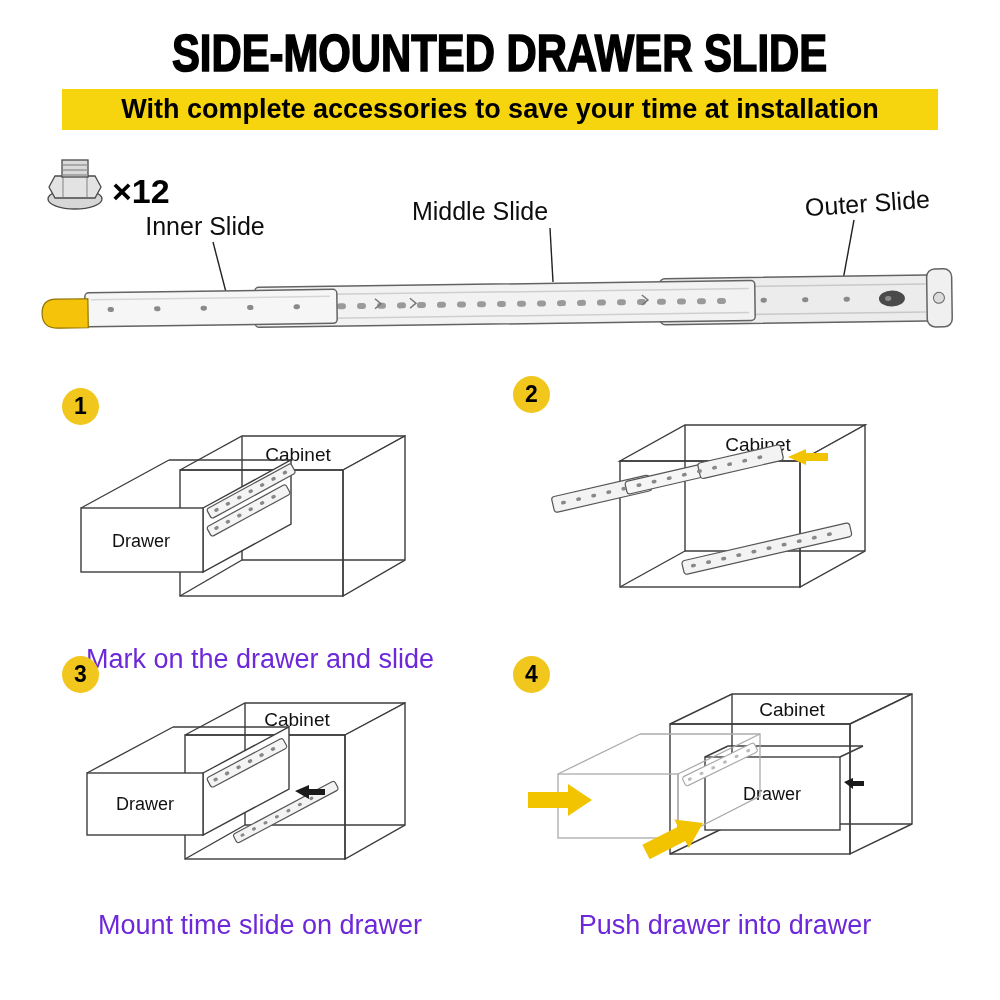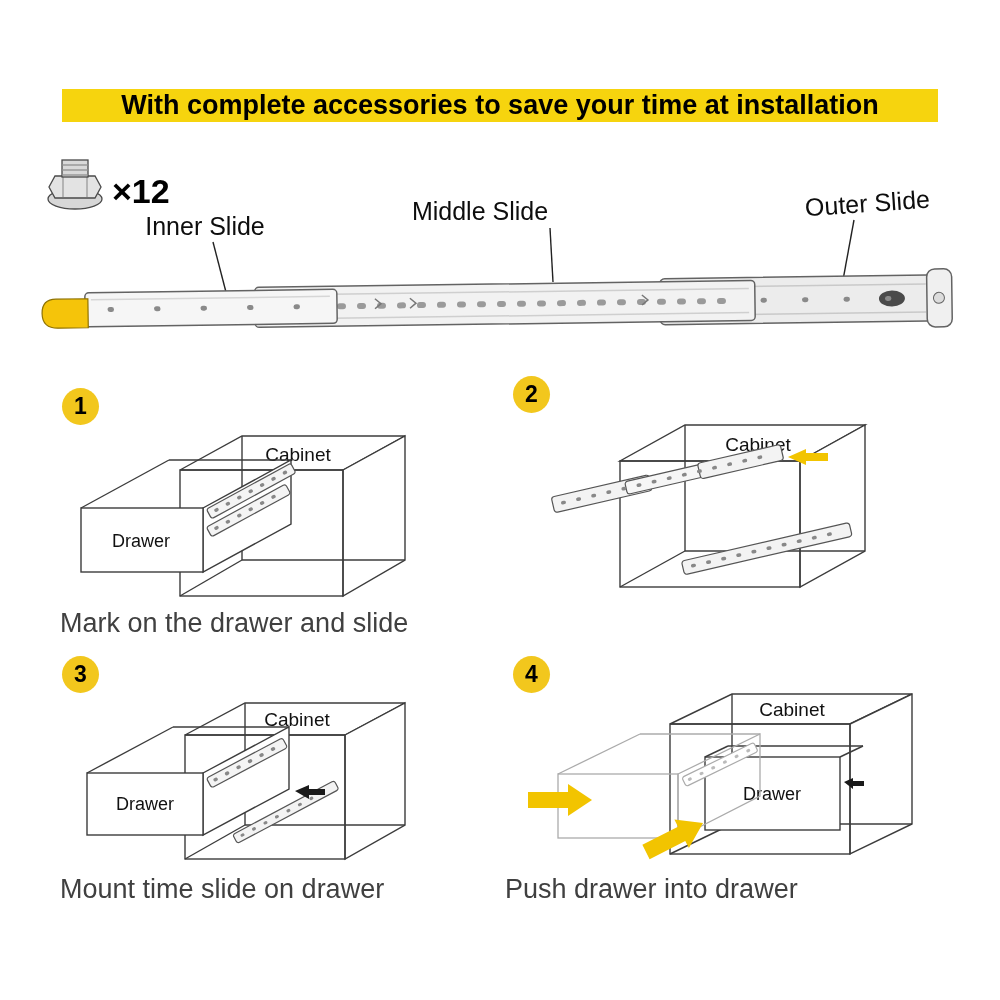--- a/index.html
+++ b/index.html
@@ -1,40 +1,41 @@
 <!DOCTYPE html>
 <html style="--banner-yellow: #F6D40E; --badge-yellow: #F2C71D; --arrow-yellow: #F2C400; --lever-yellow: #F5C40A;"><head>
 <meta charset="utf-8">
 <style>
   html,body{margin:0;padding:0;}
   body{width:1000px;height:1000px;background:#fff;font-family:"Liberation Sans",sans-serif;color:#000;}
   .page{position:relative;width:1000px;height:1000px;overflow:hidden;background:#fff;}
   .title{position:absolute;top:24px;left:0;width:100%;text-align:center;font-size:51px;font-weight:700;}
   .title span{display:inline-block;transform:scaleX(.82);transform-origin:center;-webkit-text-stroke:1.6px #000;white-space:nowrap;}
-  .banner{position:absolute;top:89px;left:62px;width:876px;height:33px;background:var(--banner-yellow,#F6D40E);display:flex;align-items:center;justify-content:center;font-size:27px;font-weight:700;}
+  .banner{position:absolute;top:89px;left:62px;width:876px;height:41px;background:var(--banner-yellow,#F6D40E);display:flex;align-items:center;justify-content:center;font-size:27px;font-weight:700;}
   .parts{position:absolute;left:30px;top:150px;}
   .step{position:absolute;}
   #step1{left:60px;top:383px;width:400px;height:270px;}
   #step2{left:505px;top:375px;width:440px;height:278px;}
   #step3{left:60px;top:652px;width:400px;height:270px;}
   #step4{left:505px;top:652px;width:440px;height:270px;}
   .badge{position:absolute;width:37px;height:37px;border-radius:50%;background:var(--badge-yellow,#F2C71D);display:flex;align-items:center;justify-content:center;font-size:23px;font-weight:700;color:#000;}
-  .caption{position:absolute;left:0;width:100%;text-align:left;font-size:27px;color:#404040;white-space:nowrap;}
+  .caption{position:absolute;left:0;width:100%;text-align:center;font-size:27px;color:#6d28d9;white-space:nowrap;margin-top:36px;}
   #step1 .caption{top:225px;}
   #step2 .caption{top:233px;}
   #step3 .caption{top:222px;}
   #step4 .caption{top:222px;}
   .art{position:absolute;}
   svg text{font-family:"Liberation Sans",sans-serif;}
 </style>
 </head>
 <body>
 
 <div class="page">
 
+  <div class="title"><span>SIDE-MOUNTED DRAWER SLIDE</span></div>
 
   <div class="banner">
       <span>With complete accessories to save your time at installation</span>
     </div>
 
   <svg class="parts" width="940" height="200" viewBox="0 0 940 200">
 
     <g stroke="#4a4a4a" stroke-width="1.3">
       <ellipse cx="45" cy="49" rx="27" ry="10" fill="#d7d7d7"></ellipse>
       <polygon points="25,26 65,26 71,37 65,48 25,48 19,37" fill="#e3e3e3"></polygon>

